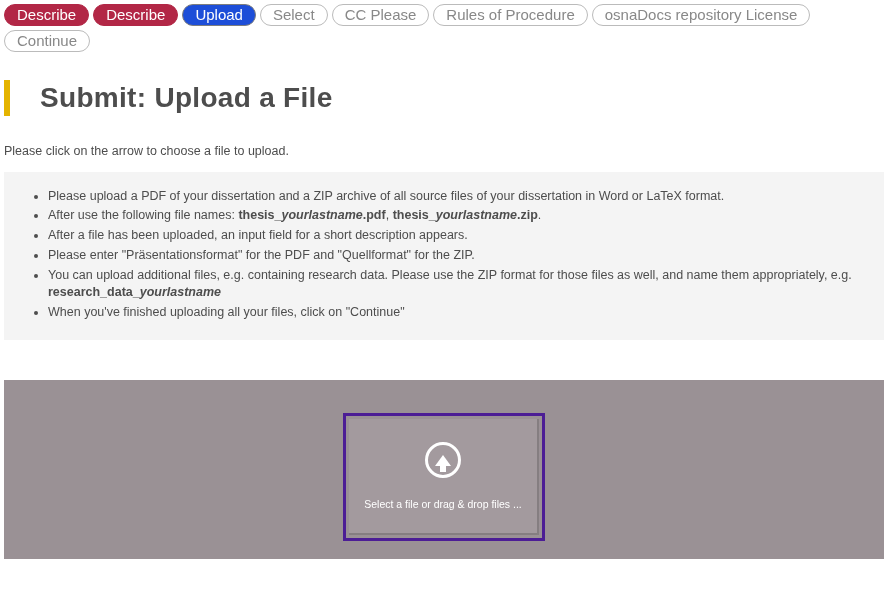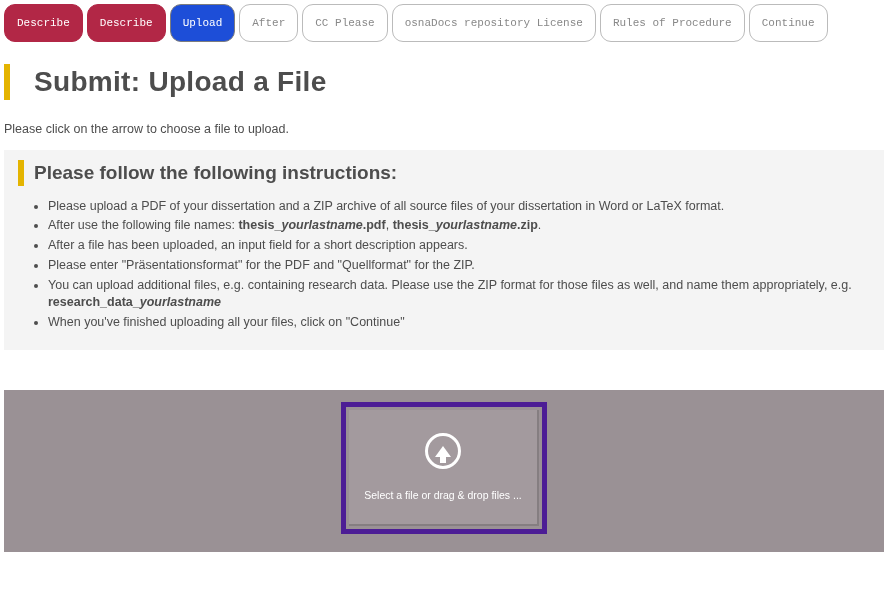--- a/index.html
+++ b/index.html
@@ -15,28 +15,27 @@
     position: relative;
   }
   .progress-bar {
     display: flex;
     gap: 4px;
     padding: 4px 4px 4px 4px;
     flex-wrap: wrap;
   }
   .pill {
     border-radius: 11px;
-    font-size: 11px;
-    padding: 11px 12px;
+    font-size: 15px;
+    padding: 3px 12px;
     border: 1px solid #bbb;
     color: #888;
     background: #fff;
     display: inline-block;
     line-height: 14px;
-    font-family: Liberation Mono, monospace;
   }
   .pill.done {
     background: #b22746;
     border-color: #b22746;
     color: #fff;
   }
   .pill.current {
     background: #1d4ed8;
     border-color: #7d7d7d;
     color: #fff;
@@ -49,21 +48,21 @@
   .accent-bar {
     width: 6px;
     height: 36px;
     background: #e4b400;
     margin-right: 22px;
   }
   h1.page-title {
     font-size: 28px;
     font-weight: 700;
     color: #4d4d4d;
-    margin: 2px;
+    margin: 8px;
     letter-spacing: 0.3px;
   }
   .intro {
     font-size: 12.5px;
     color: #4d4d4d;
     padding: 22px 17px 14px 4px;
   }
   .instructions-block {
     background: #f4f4f4;
     padding: 10px 14px 18px 14px;
@@ -101,22 +100,23 @@
   .ital { font-style: italic; }
 
   .upload-zone-outer {
     background: #9a9195;
     margin: 40px 4px 0 4px;
     padding: 12px 0 18px 0;
     display: flex;
     justify-content: center;
   }
   .upload-highlight {
-    border: 5px solid #4c1d95;
+    border: 3px solid #4c1d95;
     padding: 3px;
+    margin-top: 21px;
   }
   .upload-box {
     background: #a39a9e;
     width: 190px;
     height: 116px;
     display: flex;
     flex-direction: column;
     align-items: center;
     justify-content: center;
     border-right: 2px solid rgba(0,0,0,0.18);
@@ -173,39 +173,35 @@
 </style>
 </head>
 <body>
 
 <div class="page">
 
   <div class="progress-bar">
     <span class="pill done">Describe</span>
     <span class="pill done">Describe</span>
     <span class="pill current">Upload</span>
-    <span class="pill">After</span>
+    <span class="pill">Select</span>
     <span class="pill">CC Please</span>
+    <span class="pill">Rules of Procedure</span>
     <span class="pill">osnaDocs repository License</span>
-    <span class="pill">Rules of Procedure</span>
     <span class="pill">Continue</span>
   </div>
 
   <div class="heading-row">
     <div class="accent-bar"></div>
     <h1 class="page-title">Submit: Upload a File</h1>
   </div>
 
   <div class="intro">Please click on the arrow to choose a file to upload.</div>
 
   <div class="instructions-block">
-    <div class="instr-head-row">
-      <div class="instr-accent"></div>
-      <h2 class="instr-title">Please follow the following instructions:</h2>
-    </div>
     <ul class="instr-list">
       <li>Please upload a PDF of your dissertation and a ZIP archive of all source files of your dissertation in Word or LaTeX format.</li>
       <li>
         <span>After use the following file names: </span><span class="bold"><span>thesis_</span><span class="ital">yourlastname</span><span>.pdf</span></span><span>, </span><span class="bold"><span>thesis_</span><span class="ital">yourlastname</span><span>.zip</span></span><span>.</span>
       </li>
       <li>After a file has been uploaded, an input field for a short description appears.</li>
       <li>Please enter "Präsentationsformat" for the PDF and "Quellformat" for the ZIP.</li>
       <li>
         <span>You can upload additional files, e.g. containing research data. Please use the ZIP format for those files as well, and name them appropriately, e.g. </span><span class="bold"><span>research_data_</span><span class="ital">yourlastname</span></span>
       </li>

